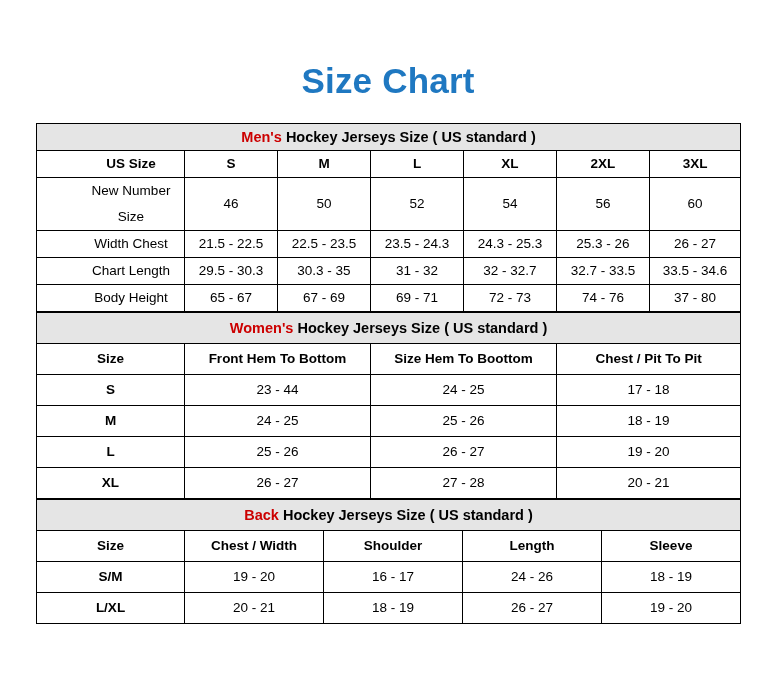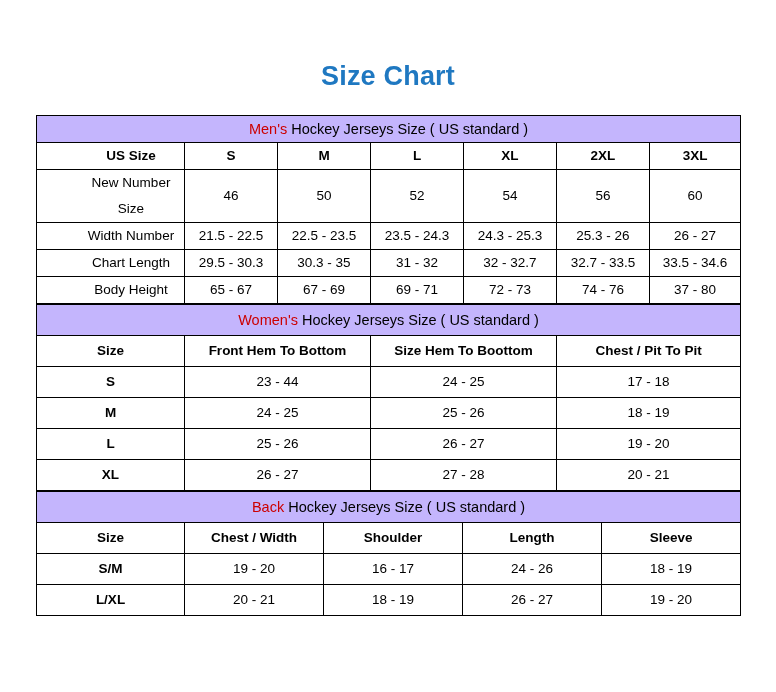--- a/index.html
+++ b/index.html
@@ -16,21 +16,21 @@
   }
   .page {
     width: 776px;
     height: 692px;
     position: relative;
     box-sizing: border-box;
   }
   .title {
     text-align: center;
     color: #1f78c1;
-    font-size: 27px;
+    font-size: 35px;
     font-weight: bold;
     padding-top: 63px;
     line-height: 1;
     letter-spacing: 0.2px;
   }
   .tables-wrap {
     margin: 25px 36px 0 36px;
   }
   table {
     border-collapse: collapse;
@@ -45,22 +45,22 @@
     text-align: center;
     vertical-align: middle;
     font-size: 13.5px;
     font-weight: normal;
     padding: 0;
     height: 26px;
     line-height: 26px;
     box-sizing: border-box;
   }
   .section-head td {
-    background: #c4b5fd;
-    font-weight: normal;
+    background: #e5e5e5;
+    font-weight: bold;
     font-size: 14.5px;
     height: 31px;
     line-height: 31px;
   }
   .section-head .accent {
     color: #cc0000;
   }
   .col-head td {
     font-weight: bold;
   }
@@ -116,21 +116,21 @@
         <tr>
           <td class="rowlabel">New Number Size</td>
           <td>46</td>
           <td>50</td>
           <td>52</td>
           <td>54</td>
           <td>56</td>
           <td>60</td>
         </tr>
         <tr>
-          <td class="rowlabel">Width Number</td>
+          <td class="rowlabel">Width Chest</td>
           <td>21.5 - 22.5</td>
           <td>22.5 - 23.5</td>
           <td>23.5 - 24.3</td>
           <td>24.3 - 25.3</td>
           <td>25.3 - 26</td>
           <td>26 - 27</td>
         </tr>
         <tr>
           <td class="rowlabel">Chart Length</td>
           <td>29.5 - 30.3</td>

